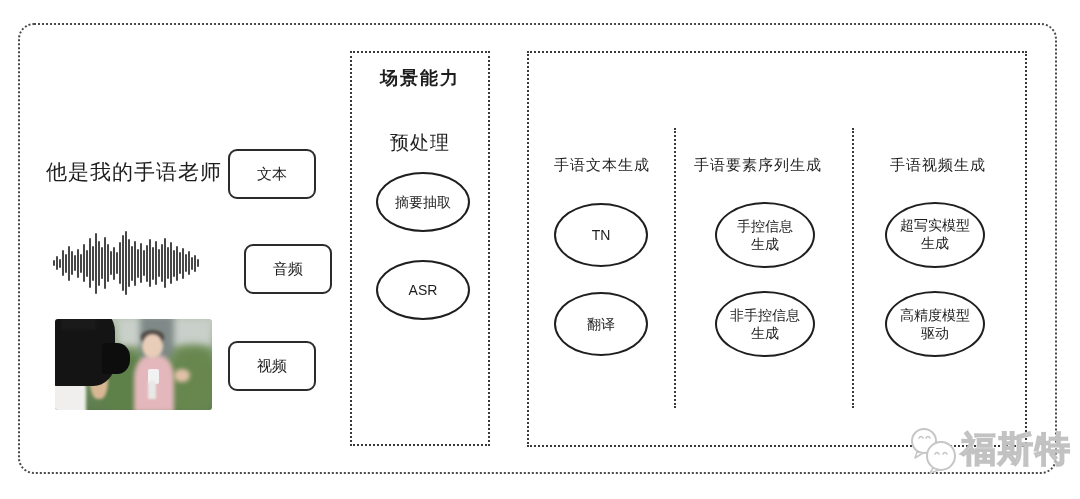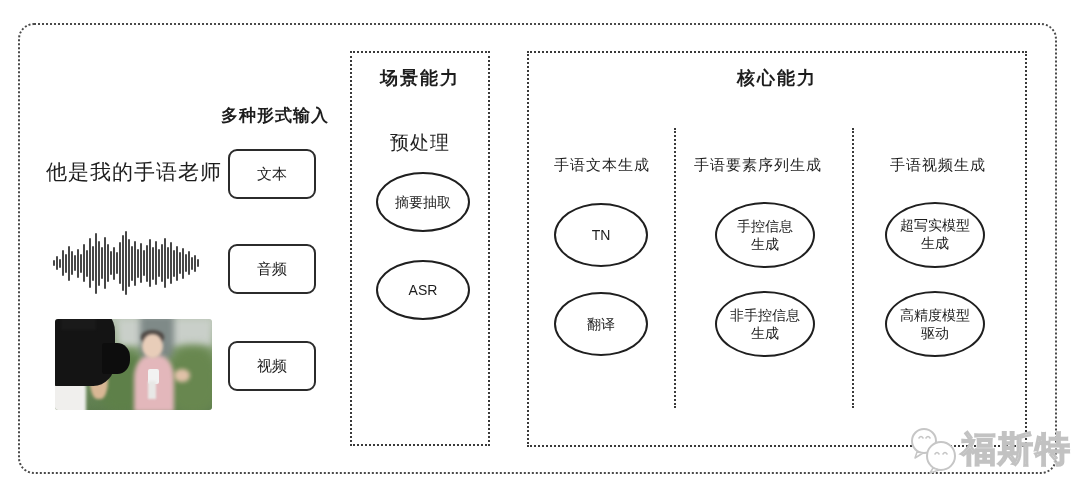--- a/index.html
+++ b/index.html
@@ -9,21 +9,21 @@
   .outer-border{position:absolute;left:18px;top:23px;width:1035px;height:447px;
     border:2px dotted #4a4a4a;border-radius:16px;}
 
   
   .input-heading{position:absolute;left:210px;top:104px;width:130px;text-align:center;
     font-size:17px;font-weight:bold;letter-spacing:1px;}
   .sample-text{position:absolute;left:46px;top:158px;font-size:21px;letter-spacing:1px;}
   .input-box{position:absolute;left:228px;width:84px;height:46px;border:2px solid #2b2b2b;
     border-radius:9px;display:flex;align-items:center;justify-content:center;
     font-size:15px;background:#fff;}
-  .box-text{top:149px;} .box-audio{top:244px;} .box-video{top:341px;}
+  .box-text{top:149px;} .box-audio{top:244px;margin-left:16px;} .box-video{top:341px;}
 
   
   .waveform{position:absolute;left:44px;top:230px;width:164px;height:66px;
     display:flex;align-items:center;justify-content:center;}
   .wf-bar{width:2px;margin-right:1px;background:#474747;border-radius:1px;flex:0 0 auto;}
 
   
   .photo{position:absolute;left:55px;top:319px;width:157px;height:91px;border-radius:3px;
     overflow:hidden;background:linear-gradient(180deg,#b9c4b4 0%,#8aa37a 35%,#6d8c5c 70%,#5d7c4e 100%);}
   .ph{position:absolute;}
@@ -72,21 +72,20 @@
   .wm-logo{width:56px;height:50px;flex:0 0 auto;}
   .wm-text{font-size:35px;font-weight:bold;letter-spacing:2px;color:#ffffff;
     -webkit-text-stroke:1.3px #c2c2c2;text-shadow:0 0 1px #d6d6d6;}
 </style>
 </head>
 <body>
 
 <div class="canvas">
   <div class="outer-border"></div>
 
-  <div class="input-heading">多种形式输入</div>
   <div class="sample-text">他是我的手语老师</div>
 
   <div class="waveform" id="waveform">
       <div class="wf-bar" style="height: 6px;"></div>
       <div class="wf-bar" style="height: 14px;"></div>
       <div class="wf-bar" style="height: 9px;"></div>
       <div class="wf-bar" style="height: 26px;"></div>
       <div class="wf-bar" style="height: 19px;"></div>
       <div class="wf-bar" style="height: 35px;"></div>
       <div class="wf-bar" style="height: 24px;"></div>
@@ -163,21 +162,20 @@
   </div>
 
   <div class="cap-box scene-box">
     <div class="cap-title">场景能力</div>
     <div class="scene-subtitle">预处理</div>
     <div class="ellipse scene-el se-0">摘要抽取</div>
     <div class="ellipse scene-el se-1">ASR</div>
   </div>
 
   <div class="cap-box core-box">
-    <div class="cap-title">核心能力</div>
     <div class="divider dv-0"></div>
     <div class="divider dv-1"></div>
 
     <div class="col-header ch-0">手语文本生成</div>
     <div class="col-header ch-1">手语要素序列生成</div>
     <div class="col-header ch-2">手语视频生成</div>
 
     <div class="ellipse core-el-1line c0r0">TN</div>
     <div class="ellipse core-el-1line c0r1">翻译</div>
 

